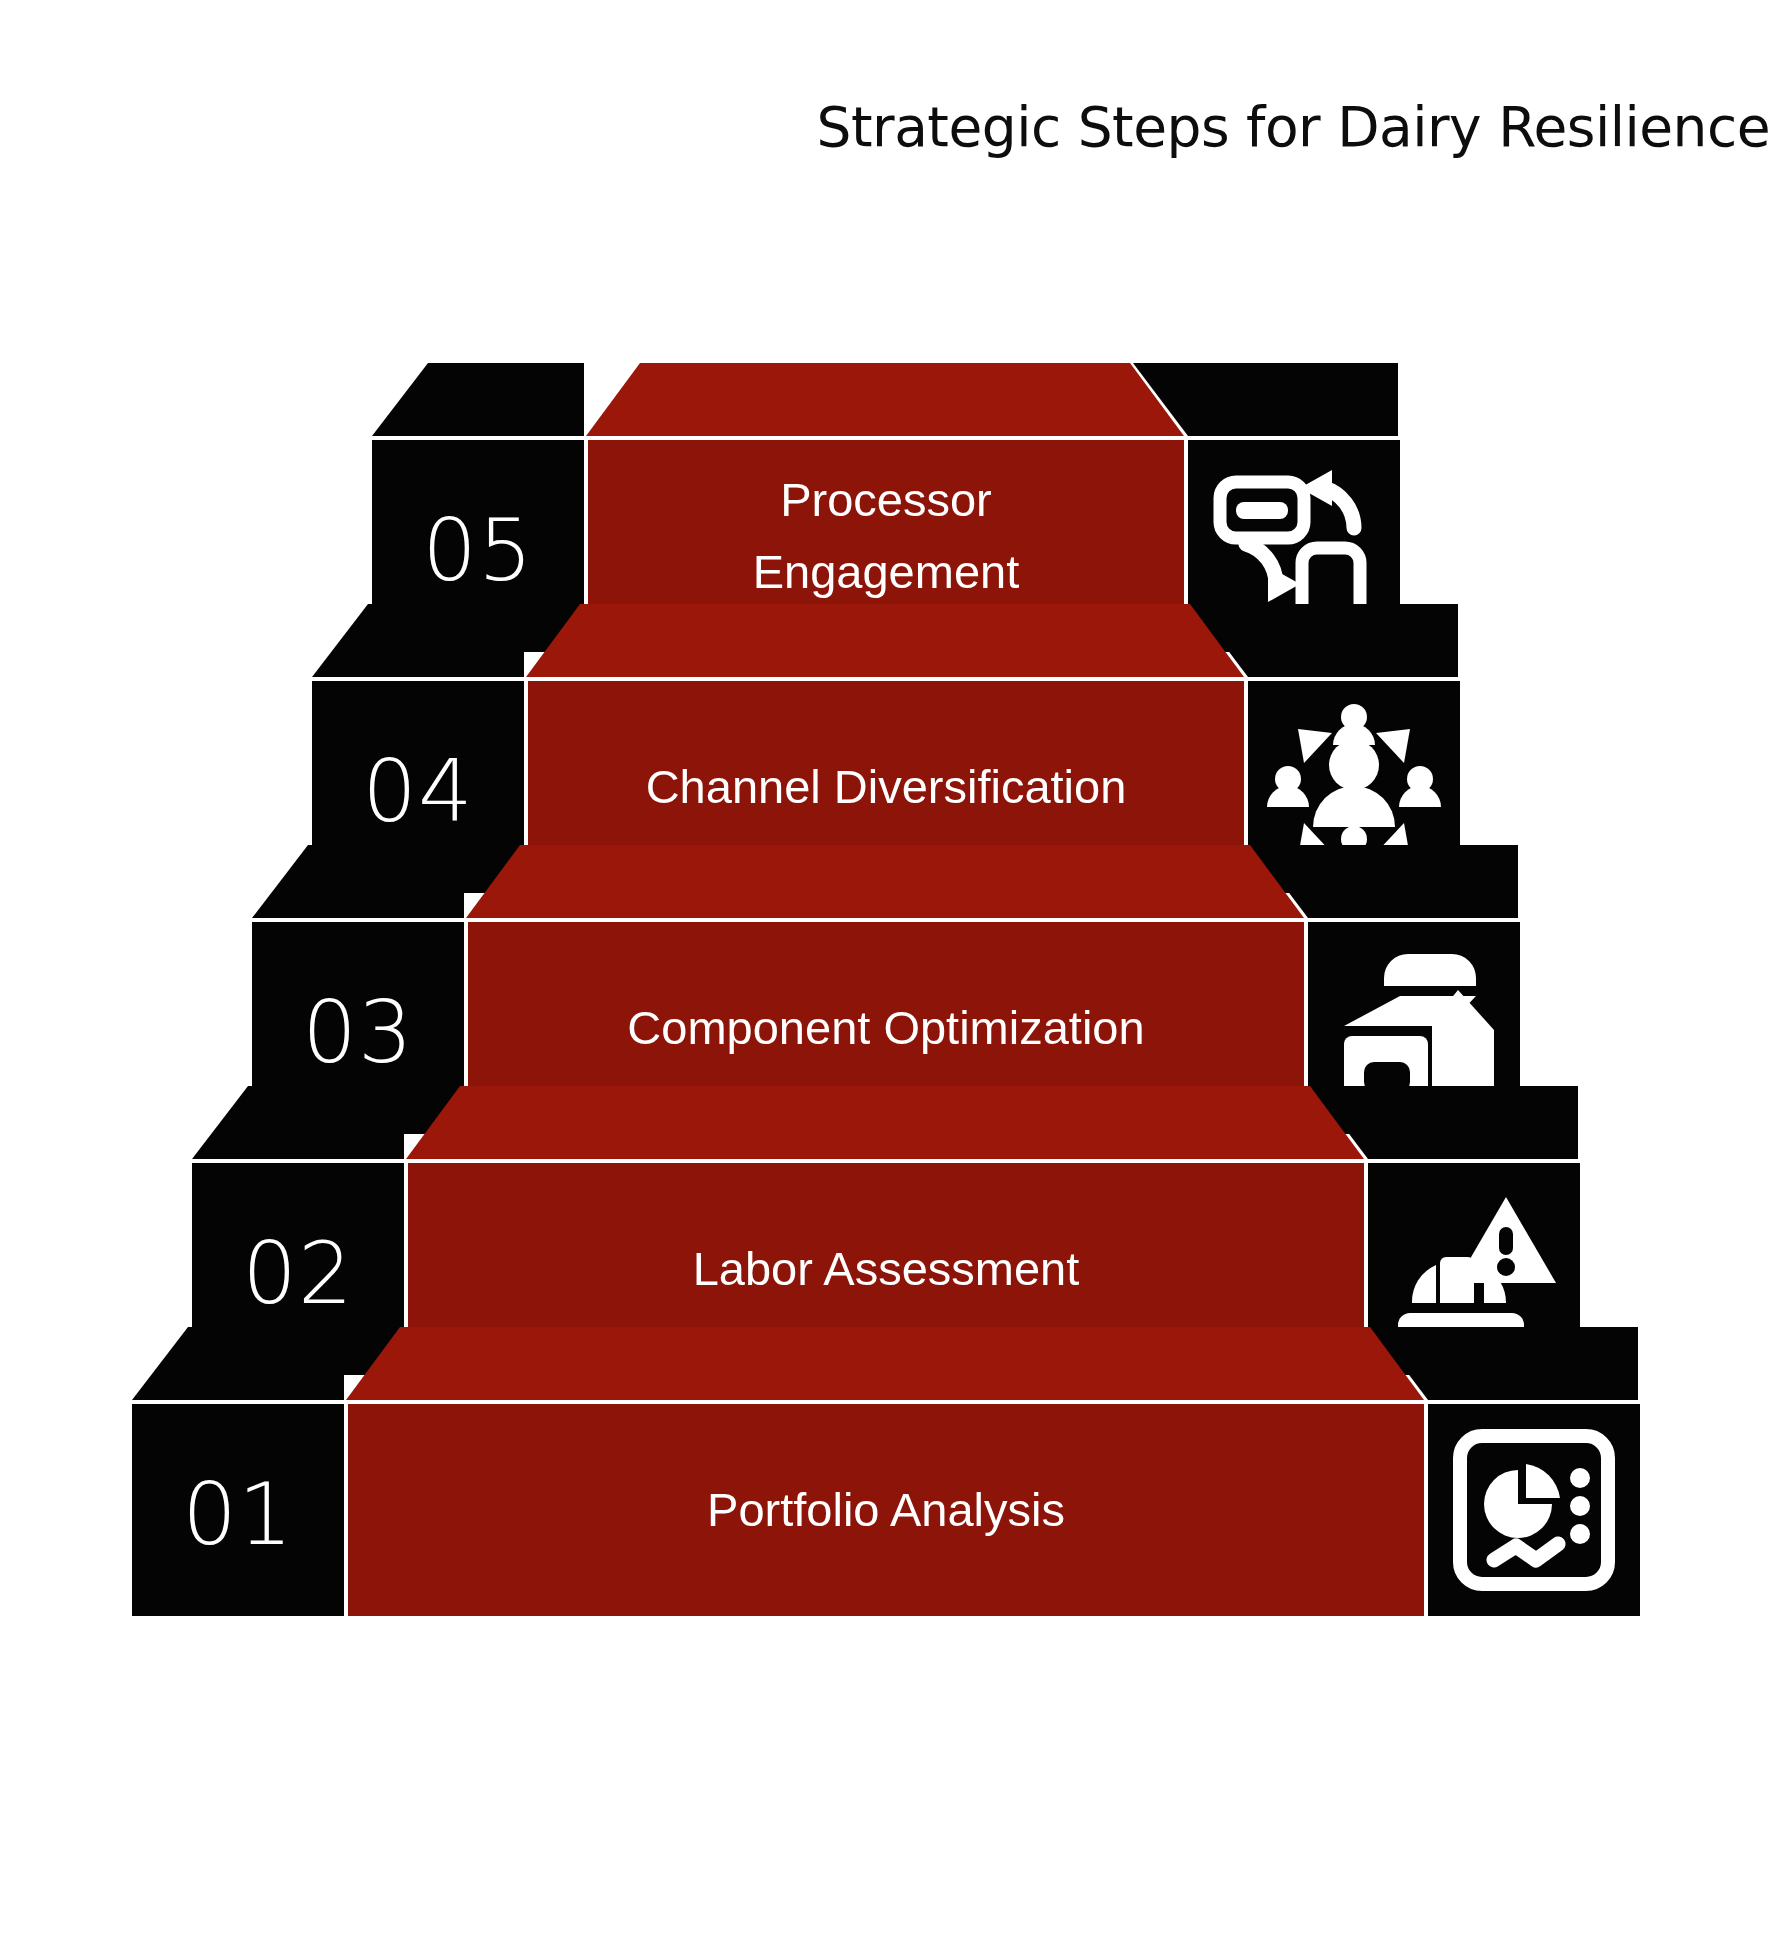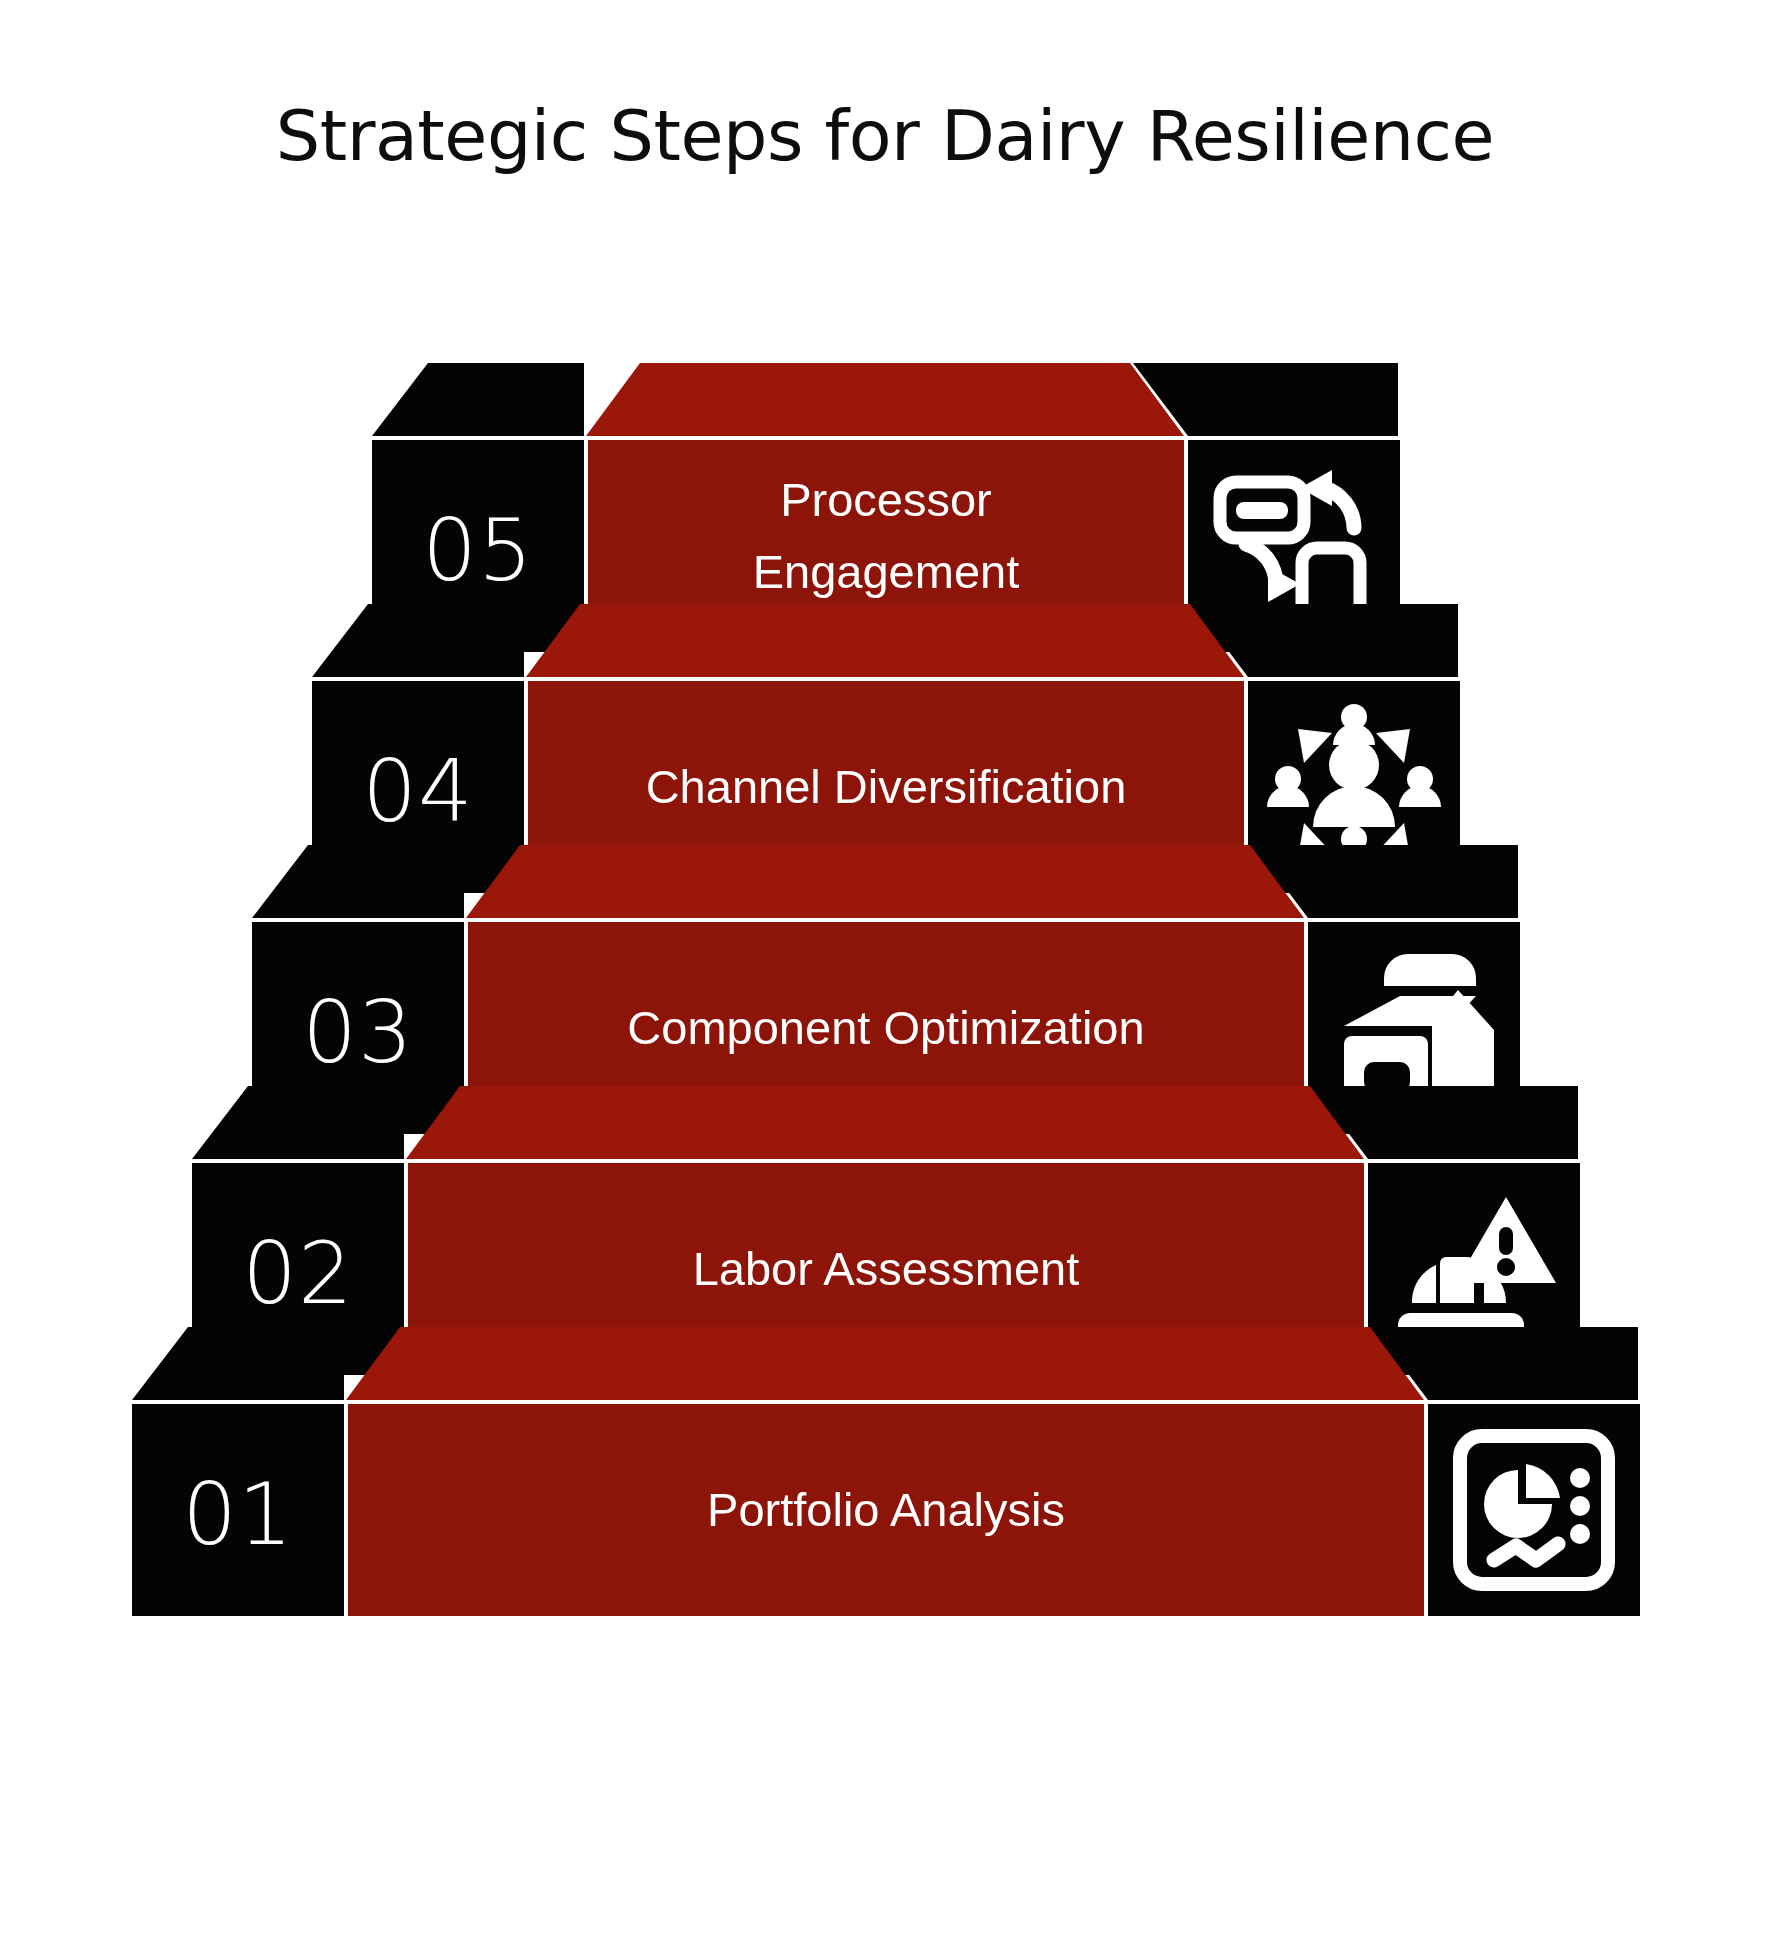--- a/index.html
+++ b/index.html
@@ -18,23 +18,23 @@
     position: relative;
     width: 1770px;
     height: 1950px;
     background: #ffffff;
   }
   .title {
     position: absolute;
     left: 0;
     top: 95px;
     width: 1770px;
-    text-align: center;
+    text-align: right;
     font-family: "DejaVu Sans", sans-serif;
-    font-size: 70px;
+    font-size: 55px;
     font-weight: 400;
     letter-spacing: -0.5px;
     color: #0d0d0d;
     white-space: nowrap;
   }
   svg.stairs {
     position: absolute;
     left: 0;
     top: 0;
     width: 1770px;

